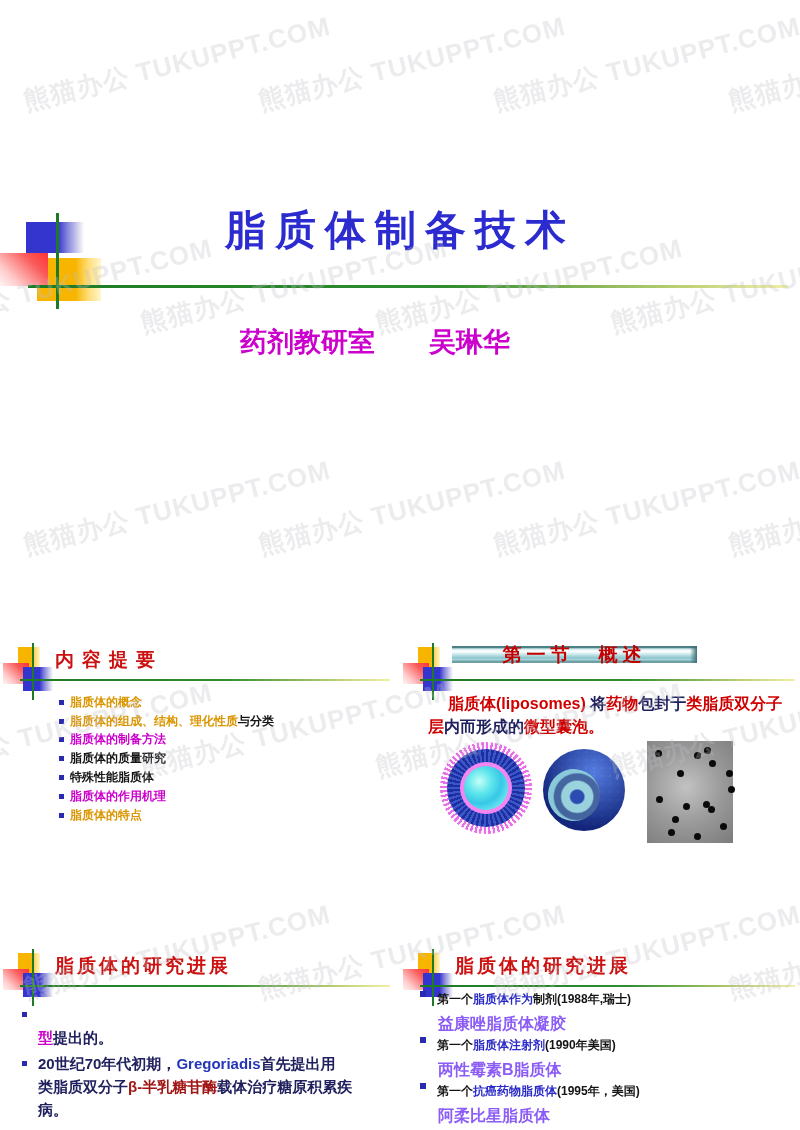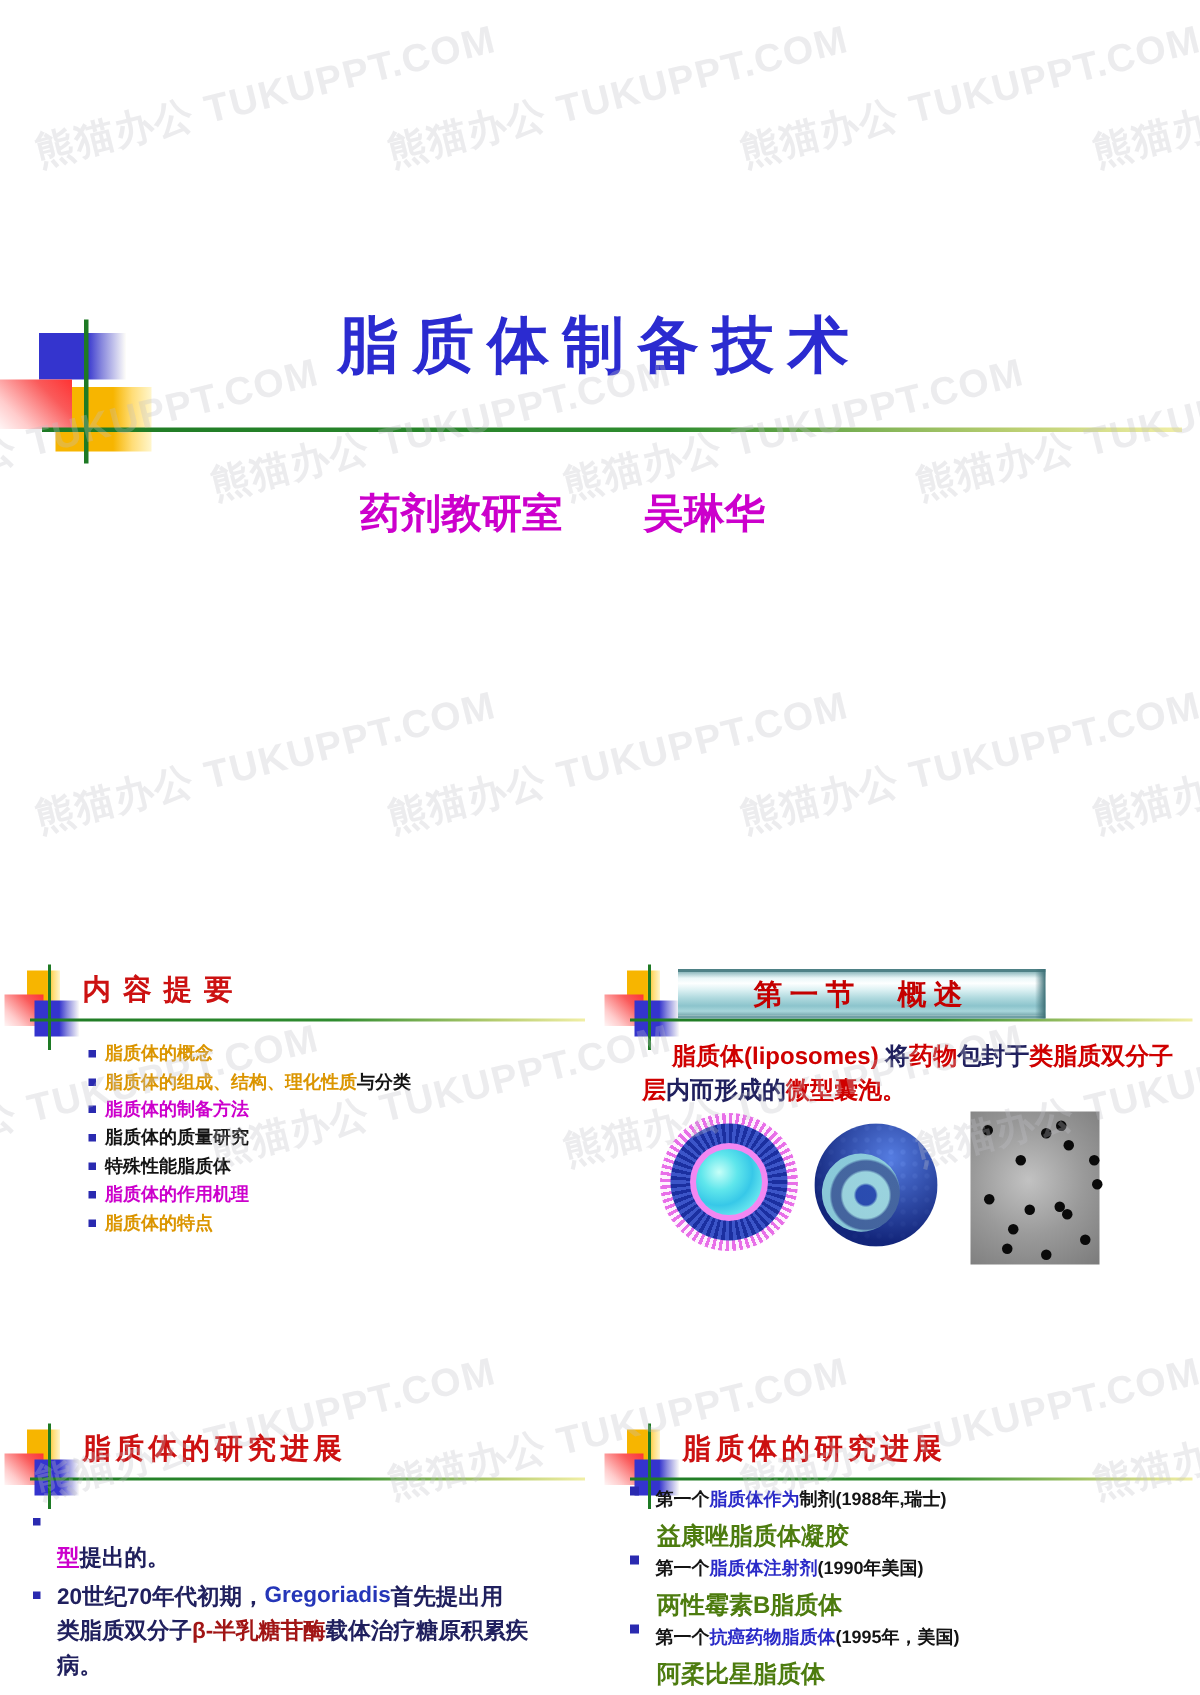--- a/index.html
+++ b/index.html
@@ -34,24 +34,24 @@
       font-family:"DejaVu Serif","Liberation Serif",serif;}
 
   
   .toc-list{position:absolute;left:0;top:50px;margin:0;padding:0;list-style:none;width:390px;}
   .toc-item{height:18.8px;display:flex;align-items:center;padding-left:59px;
       font-size:12px;font-weight:700;}
   .bullet-sq{width:5px;height:5px;background:#2A2AB0;margin-right:6px;flex:0 0 auto;}
 
   .c-orange{color:#DB9500;} .c-black{color:#141414;} .c-magenta{color:#CC00CC;}
   .c-red{color:#CF0000;} .c-navy{color:#20205E;} .c-nameblue{color:#2536B8;}
-  .c-keyblue{color:#2A2AC8;} .c-gold{color:#4d7c0f;} .c-darkred{color:#A11515;}
-
-  
-  .bar{position:absolute;left:52px;top:3px;width:245px;height:33px;
+  .c-keyblue{color:#2A2AC8;} .c-gold{color:#8b5cf6;} .c-darkred{color:#A11515;}
+
+  
+  .bar{position:absolute;left:52px;top:3px;width:245px;height:17px;
       border-top:2px solid #4E8186;border-bottom:2px solid #6FA0A6;box-sizing:border-box;
       background:linear-gradient(180deg,#8FB9BE 0%,#EAF7F8 14%,#FDFFFF 26%,#DFF2F4 40%,
                  #AFD9DE 60%,#8CC4CC 78%,#A8D6DB 90%,#79A9AF 100%);
       display:flex;align-items:center;justify-content:center;}
   .bar::after{content:"";position:absolute;right:0;top:-2px;bottom:-2px;width:7px;
       background:linear-gradient(90deg,rgba(40,80,85,0),#3E7077);}
   .bar-text{font-size:19px;font-weight:800;letter-spacing:5px;color:#C40000;white-space:pre;
       font-family:"DejaVu Serif","Liberation Serif",serif;}
   .ov-line{position:absolute;display:flex;font-size:16px;font-weight:800;}
   .ov-line1{left:48px;top:51px;justify-content:flex-end;}

